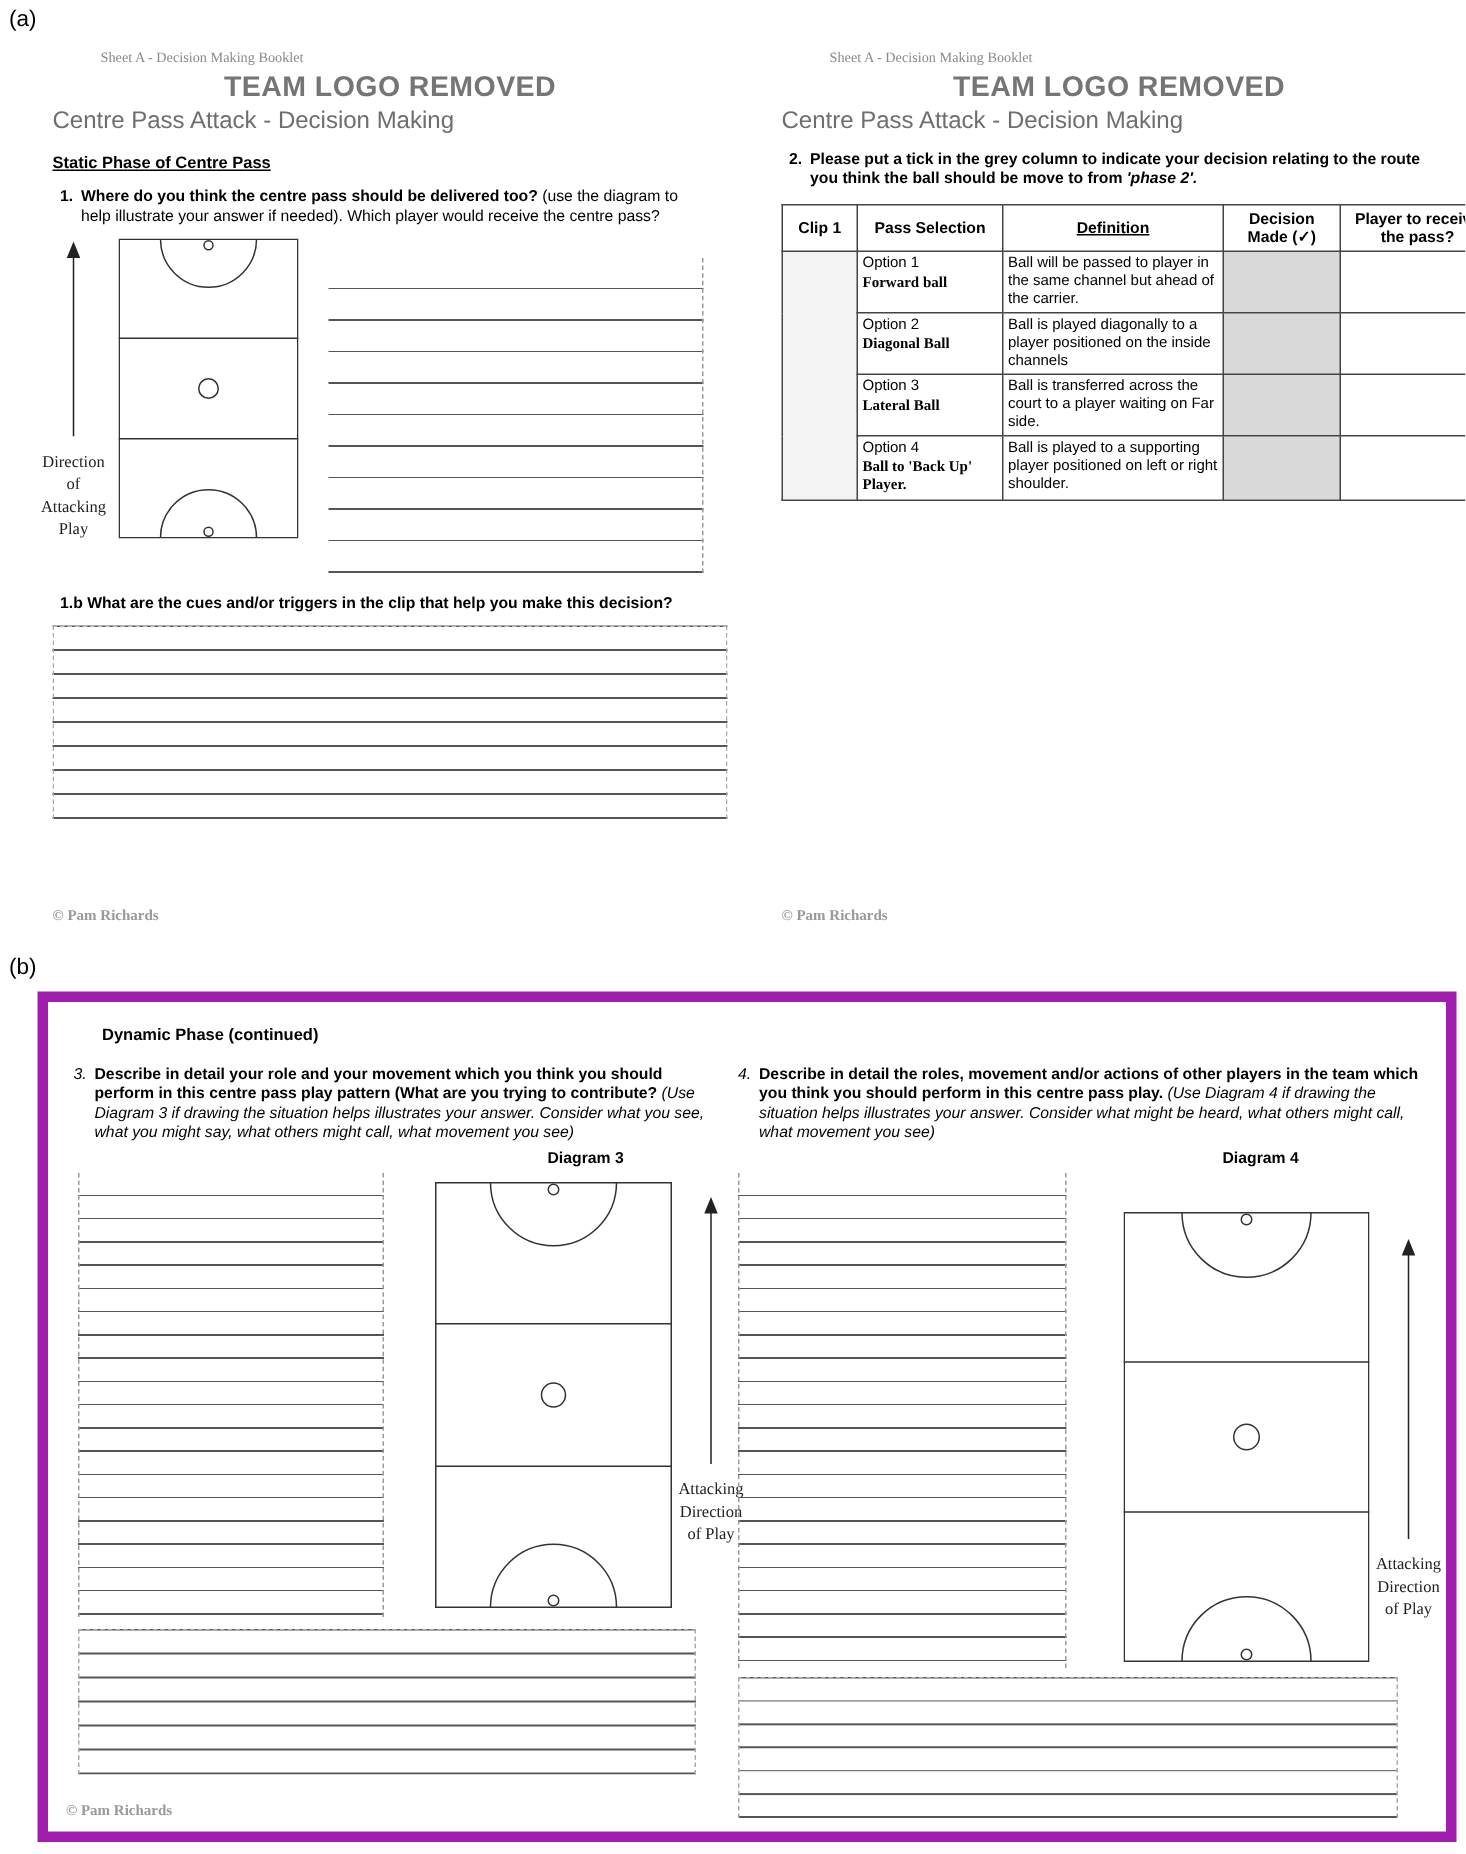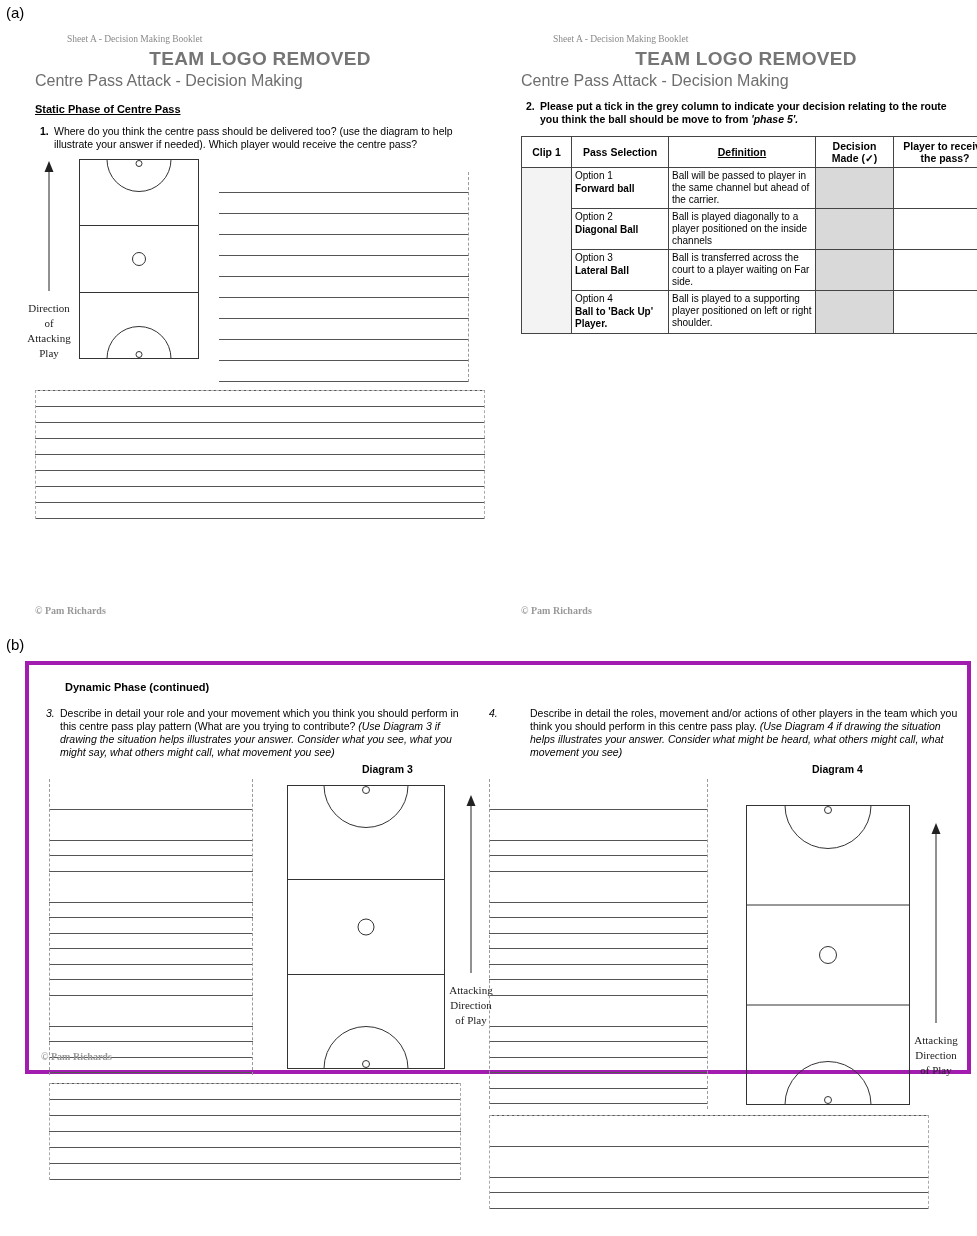--- a/index.html
+++ b/index.html
@@ -14,46 +14,46 @@
   .subtitle{text-align:left;font-size:16px;color:#6e6e6e;margin-top:2px;}
   .section-heading{margin-top:13px;font-size:11px;font-weight:bold;text-decoration:underline;}
   .intro{margin:3px 0 0 18px;width:414px;font-size:10.5px;line-height:1.24;}
   .question{display:flex;margin-top:10px;font-size:10.5px;line-height:1.24;}
   .q-num{flex:none;width:14px;margin-left:5px;font-weight:bold;}
   .q1 .q-text{width:408px;}
   .q2 .q-text{width:420px;font-weight:bold;}
   .q2 .q-text i{font-weight:bold;}
   .q3 .q-num,.q4 .q-num{font-style:italic;font-weight:normal;}
   .q3 .q-text{width:412px;}
-  .q4 .q-text{width:452px;margin-left:27px;}
-  .q-text b{font-weight:normal;}
+  .q4 .q-text{width:452px;}
+  .q-text b{font-weight:bold;}
   .diagram-row{display:flex;margin-left:-8px;margin-top:8px;}
   .arrow-col{flex:none;width:44px;display:flex;flex-direction:column;align-items:center;padding-top:2px;}
   .dir-label{margin-top:10px;font-family:"Liberation Serif",serif;font-size:11px;line-height:1.35;text-align:center;white-space:pre-line;color:#222;}
   .court{flex:none;}
   .court-a{margin-left:8px;}
   .lines{background-image:repeating-linear-gradient(to bottom,transparent 0,transparent calc(var(--sp,16px) - 1px),#555 calc(var(--sp,16px) - 1px),#555 var(--sp,16px));}
   .q1-lines{flex:1;height:210px;margin:13px 16px 0 20px;border-right:1px dashed #9a9a9a;}
   .q1b{margin:14px 0 0 5px;width:402px;font-size:10.5px;font-weight:bold;line-height:1.28;padding-left:18px;text-indent:-18px;}
   .q1b-lines{margin-top:8px;width:448px;height:128px;border-left:1px dashed #aaa;border-right:1px dashed #aaa;border-top:1px dashed #bbb;}
   .copyright{margin-top:auto;font-family:"Liberation Serif",serif;font-size:10px;color:#999;font-weight:bold;}
 
   
   .pass-table{margin-top:10px;border-collapse:collapse;width:450px;font-size:10px;table-layout:fixed;}
   .pass-table th,.pass-table td{border:1px solid #444;vertical-align:top;padding:2px 3px;}
   .pass-table th{font-size:10.5px;text-align:center;vertical-align:middle;padding:3px 2px;line-height:1.15;}
   .w-clip{width:45px;} .w-pass{width:92px;} .w-def{width:142px;text-decoration:underline;} .w-dec{width:73px;} .w-ply{width:98px;}
   .pass-cell div{line-height:1.25;}
-  .bold{font-weight:bold;}
+  .bold{font-weight:bold;font-family:Liberation Serif, serif;}
   .def-cell{line-height:1.2;}
   .clip-cell{background:#f3f3f3;}
   .dec-cell{background:#d9d9d9;}
 
   
-  .part-b{position:absolute;left:25px;top:661px;width:946px;height:413px;border:4px solid #a21caf;background:#fff;box-sizing:border-box;padding:16px 14px 8px 12px;}
+  .part-b{position:absolute;left:25px;top:661px;width:946px;height:567px;border:7px solid #a21caf;background:#fff;box-sizing:border-box;padding:16px 14px 8px 12px;}
   .b-heading{margin-left:24px;font-size:11px;font-weight:bold;}
   .b-columns{position:relative;margin-top:14px;height:470px;}
   .b-col{position:absolute;top:0;}
   .b-col-left{left:0;width:445px;}
   .b-col-right{left:443px;width:475px;}
   .b-col .question{margin-top:0;}
   .diagram-label{font-weight:bold;font-size:10.5px;margin-top:4px;}
   .dl3{margin-left:321px;}
   .dl4{margin-left:328px;}
   .b-row{display:flex;margin-top:4px;}
@@ -105,33 +105,34 @@
           <line x1="0" y1="133.5" x2="120" y2="133.5" stroke="#333" stroke-width="1"></line>
           <path d="M 28 0.5 A 32 32 0 0 0 92 0.5" fill="none" stroke="#333" stroke-width="1"></path>
           <path d="M 28 199.5 A 32 32 0 0 1 92 199.5" fill="none" stroke="#333" stroke-width="1"></path>
           <circle cx="60" cy="100" r="6.5" fill="none" stroke="#333" stroke-width="1"></circle>
           <circle cx="60" cy="4.5" r="3" fill="#fff" stroke="#333" stroke-width="1"></circle>
           <circle cx="60" cy="195.5" r="3" fill="#fff" stroke="#333" stroke-width="1"></circle>
         </svg>
         <div class="lines q1-lines" style="--sp:21px"></div>
       </div>
 
+      <div class="q1b">1.b What are the cues and/or triggers in the clip that help you make this decision?</div>
       <div class="lines q1b-lines" style="--sp:16px"></div>
 
       <div class="copyright">© Pam Richards</div>
     </div>
 
     <div class="page">
       <div class="booklet-header">Sheet A - Decision Making Booklet</div>
       <div class="title">TEAM LOGO REMOVED</div>
       <div class="subtitle">Centre Pass Attack - Decision Making</div>
 
       <div class="question q2">
         <span class="q-num">2.</span>
-        <span class="q-text"><span>Please put a tick in the grey column to indicate your decision relating to the route you think the ball should be move to from </span><i>'phase 5'.</i></span>
+        <span class="q-text"><span>Please put a tick in the grey column to indicate your decision relating to the route you think the ball should be move to from </span><i>'phase 2'.</i></span>
       </div>
 
       <table class="pass-table">
         <thead>
           <tr>
             <th class="w-clip">Clip 1</th>
             <th class="w-pass">Pass Selection</th>
             <th class="w-def">Definition</th>
             <th class="w-dec">Decision Made (✓)</th>
             <th class="w-ply">Player to receive the pass?</th>

